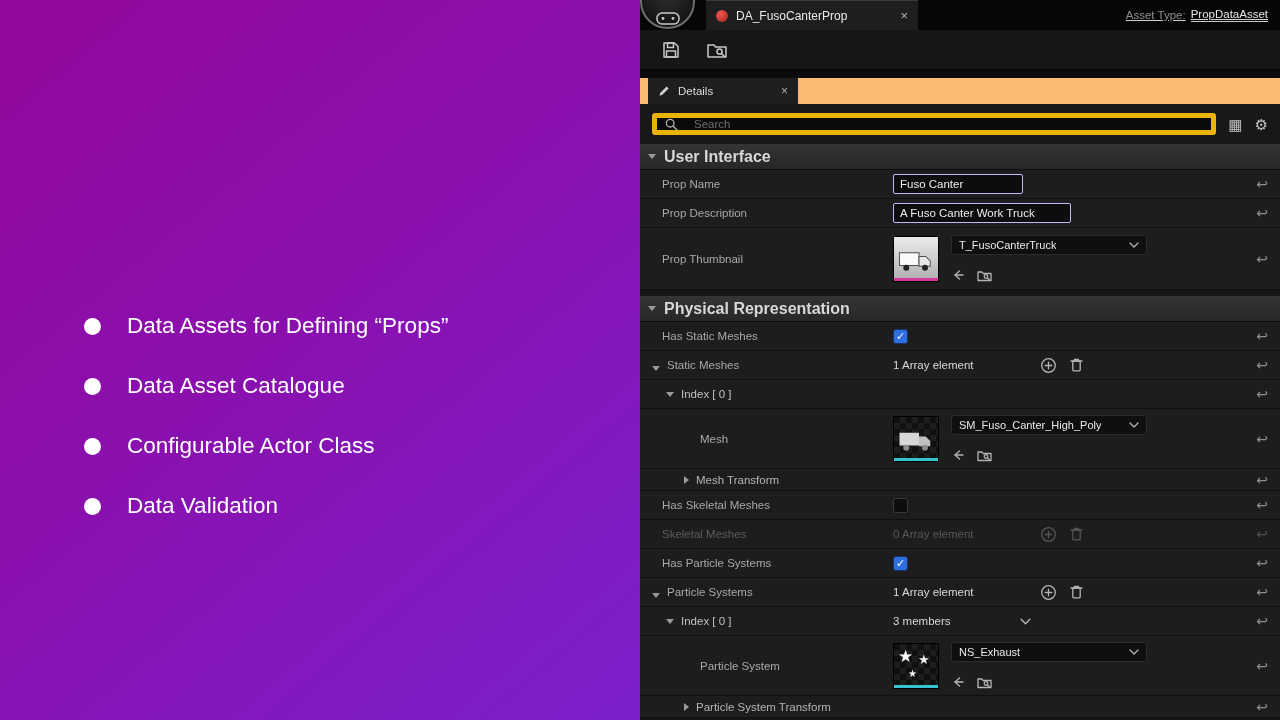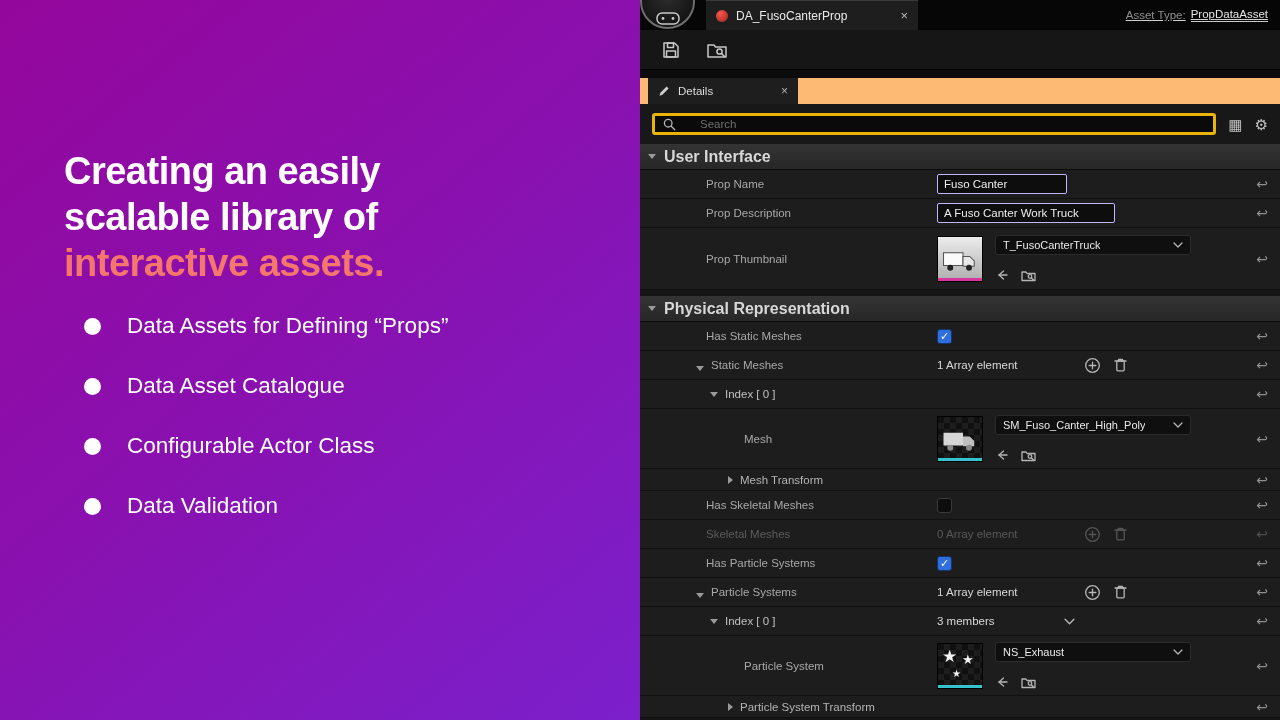--- a/index.html
+++ b/index.html
@@ -38,39 +38,39 @@
   .tool-btn { display:flex; align-items:center; justify-content:center; width:26px; height:26px; }
 
   .gapstrip { height:8px; background:#0b0b0b; }
 
   .details-tabbar { height:26px; background:#fdba74; display:flex; align-items:stretch; }
   .details-tab { width:150px; margin-left:8px; background:#1e1e1e; display:flex; align-items:center; gap:8px;
                  padding:0 10px; color:#dcdcdc; font-size:11.5px; }
   .details-close { margin-left:auto; color:#b0b0b0; font-size:12px; }
 
   .searchrow { height:40px; background:#181818; display:flex; align-items:center; gap:12px; padding:0 12px; }
-  .search-box { flex:1; height:22px; background:#0a0a0a; border:3px solid #eab308; border-radius:3px;
-                display:flex; align-items:center; gap:24px; padding:0 8px; }
+  .search-box { flex:1; height:22px; background:#0a0a0a; border:5px solid #eab308; border-radius:3px;
+                display:flex; align-items:center; gap:16px; padding:0 8px; }
   .search-box input { flex:1; background:transparent; border:none; outline:none; color:#ddd; font-size:11.5px;
                       font-family:"Liberation Sans", sans-serif; }
   .search-box input::placeholder { color:#6f6f6f; }
   .glyph-icon { color:#c2c2c2; font-size:15px; line-height:1; }
 
   
   .rows { background:#151515; }
   .row { position:relative; display:flex; align-items:center; background:#1d1d1d;
          border-bottom:1px solid #101010; padding-right:40px; }
   .h29 { height:29px; } .h62 { height:62px; } .h60 { height:60px; } .h22 { height:22px; }
   .cat { height:26px; background:linear-gradient(#343434,#272727); border-bottom:1px solid #0c0c0c;
          display:flex; align-items:center; gap:8px; padding-left:8px;
          color:#d8d8d8; font-weight:700; font-size:16px; }
   .spacer6 { height:6px; background:#151515; }
 
   .plabel { width:253px; padding-left:22px; color:#a8a8a8; flex:0 0 auto;
-            display:flex; align-items:center; gap:7px; white-space:nowrap;margin-left:44px; }
+            display:flex; align-items:center; gap:7px; white-space:nowrap; }
   .plabel.lv-array { padding-left:12px;align-items:flex-end; }
   .plabel.lv-index { padding-left:26px; color:#c0c0c0; }
   .plabel.lv-child { padding-left:60px; }
   .plabel.lv-transform { padding-left:44px; color:#b4b4b4; }
   .pvalue { flex:1; display:flex; align-items:center; gap:12px; min-width:0; }
 
   .tri-d { width:0; height:0; border-left:4px solid transparent; border-right:4px solid transparent;
            border-top:5px solid #9a9a9a; flex:0 0 auto; }
   .tri-r { width:0; height:0; border-top:4px solid transparent; border-bottom:4px solid transparent;
            border-left:5px solid #9a9a9a; flex:0 0 auto; }
@@ -121,25 +121,20 @@
   svg .st2 { stroke:#b5b5b5; stroke-width:1.3; fill:none; stroke-linecap:round; stroke-linejoin:round; }
   svg .dim { stroke:#555; }
   svg .fl { fill:#cfcfcf; }
 </style>
 </head>
 <body>
 
 <div class="page">
 
   <div class="left">
-    <div class="heading">
-      <div>Creating an easily</div>
-      <div>scalable library of</div>
-      <div class="accent">interactive assets.</div>
-    </div>
     <ul class="bullets">
       <li>
           <span class="dot"></span>
           <span>Data Assets for Defining “Props”</span>
         </li>
       <li>
           <span class="dot"></span>
           <span>Data Asset Catalogue</span>
         </li>
       <li>

